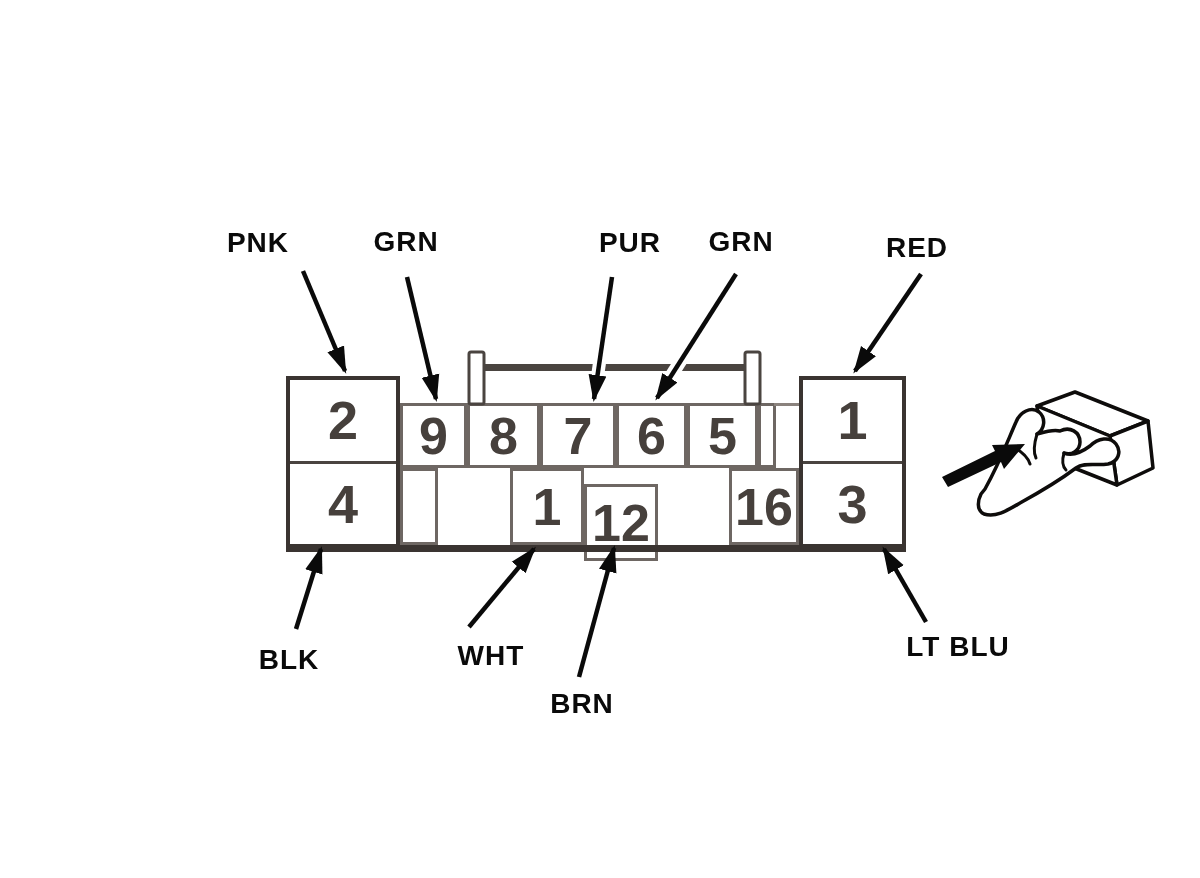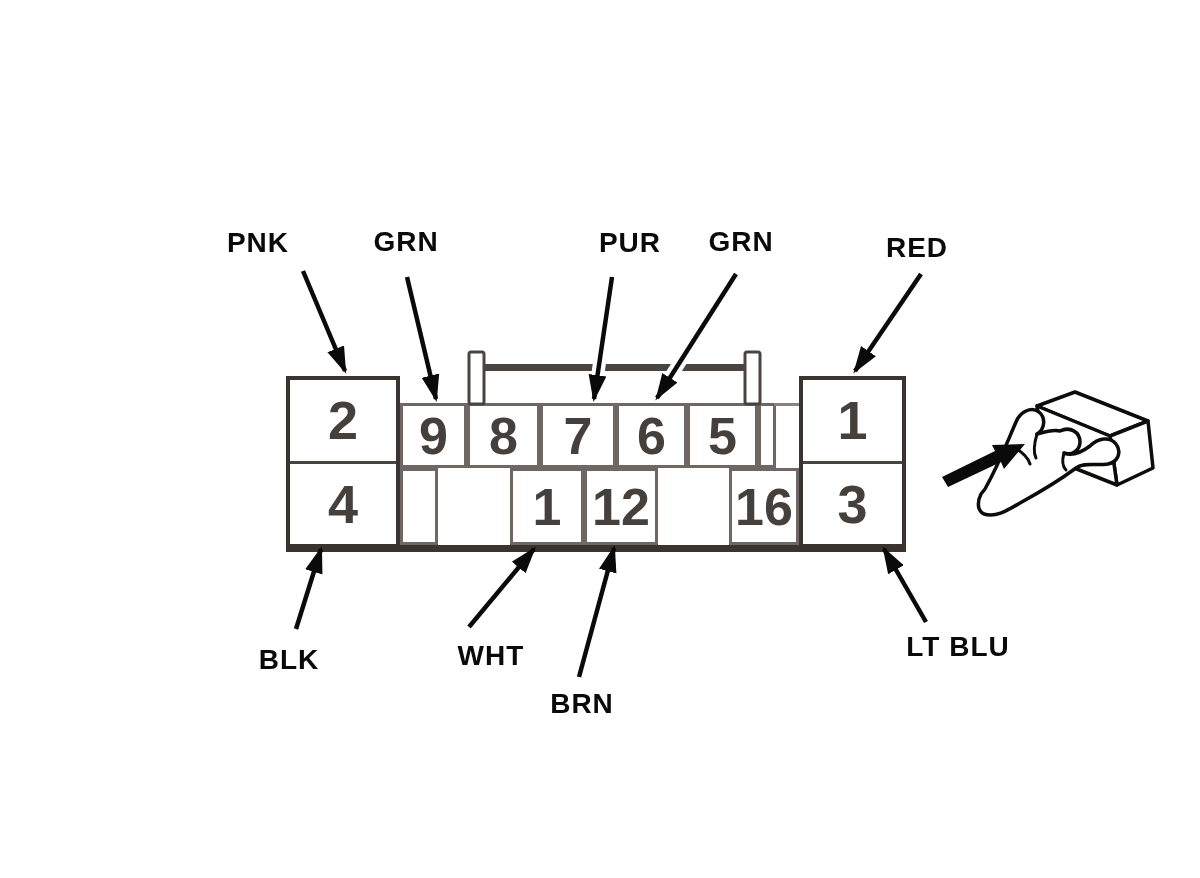--- a/index.html
+++ b/index.html
@@ -50,21 +50,21 @@
   <div class="cell" style="left:400px;top:403px;width:67px;height:65px;">9</div>
   <div class="cell" style="left:467px;top:403px;width:73px;height:65px;">8</div>
   <div class="cell" style="left:540px;top:403px;width:76px;height:65px;">7</div>
   <div class="cell" style="left:616px;top:403px;width:71px;height:65px;">6</div>
   <div class="cell" style="left:687px;top:403px;width:71px;height:65px;">5</div>
   <div class="cell" style="left:758px;top:403px;width:18px;height:65px;"></div>
   <div class="edge" style="left:774px;top:403px;width:25px;height:3px;"></div>
 
   <div class="cell" style="left:400px;top:468px;width:38px;height:77px;"></div>
   <div class="cell" style="left:510px;top:468px;width:74px;height:77px;">1</div>
-  <div class="cell" style="left:584px;top:468px;width:74px;height:77px;">12</div>
+  <div class="cell" style="left:584px;top:484px;width:74px;height:77px;">12</div>
   <div class="cell" style="left:729px;top:468px;width:70px;height:77px;">16</div>
 
   <div class="bottom-bar" style="left:286px;top:545px;width:620px;height:7px;"></div>
 
   <div class="wire-label" style="left:258px;top:243px;">PNK</div>
   <div class="wire-label" style="left:406px;top:242px;">GRN</div>
   <div class="wire-label" style="left:630px;top:243px;">PUR</div>
   <div class="wire-label" style="left:741px;top:242px;">GRN</div>
   <div class="wire-label" style="left:917px;top:248px;">RED</div>
   <div class="wire-label" style="left:289px;top:638px;margin-top:22px;">BLK</div>

